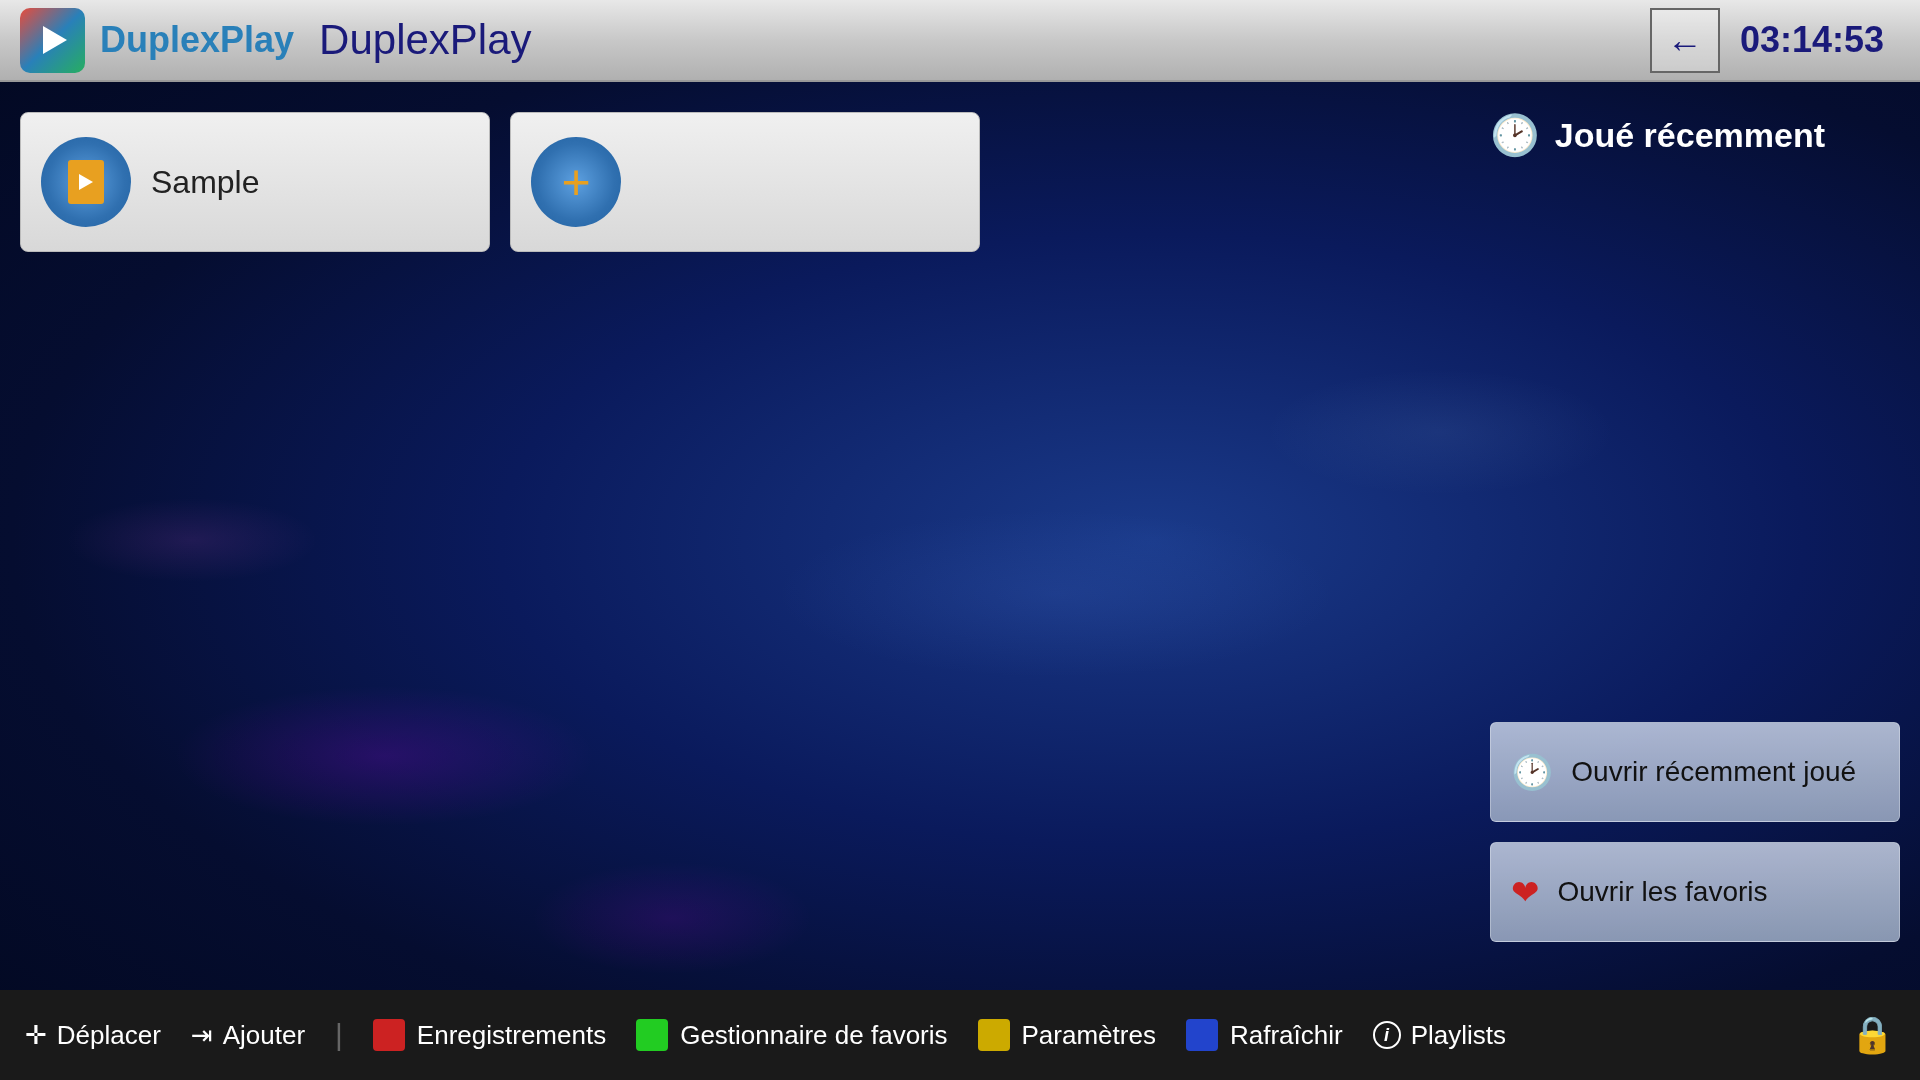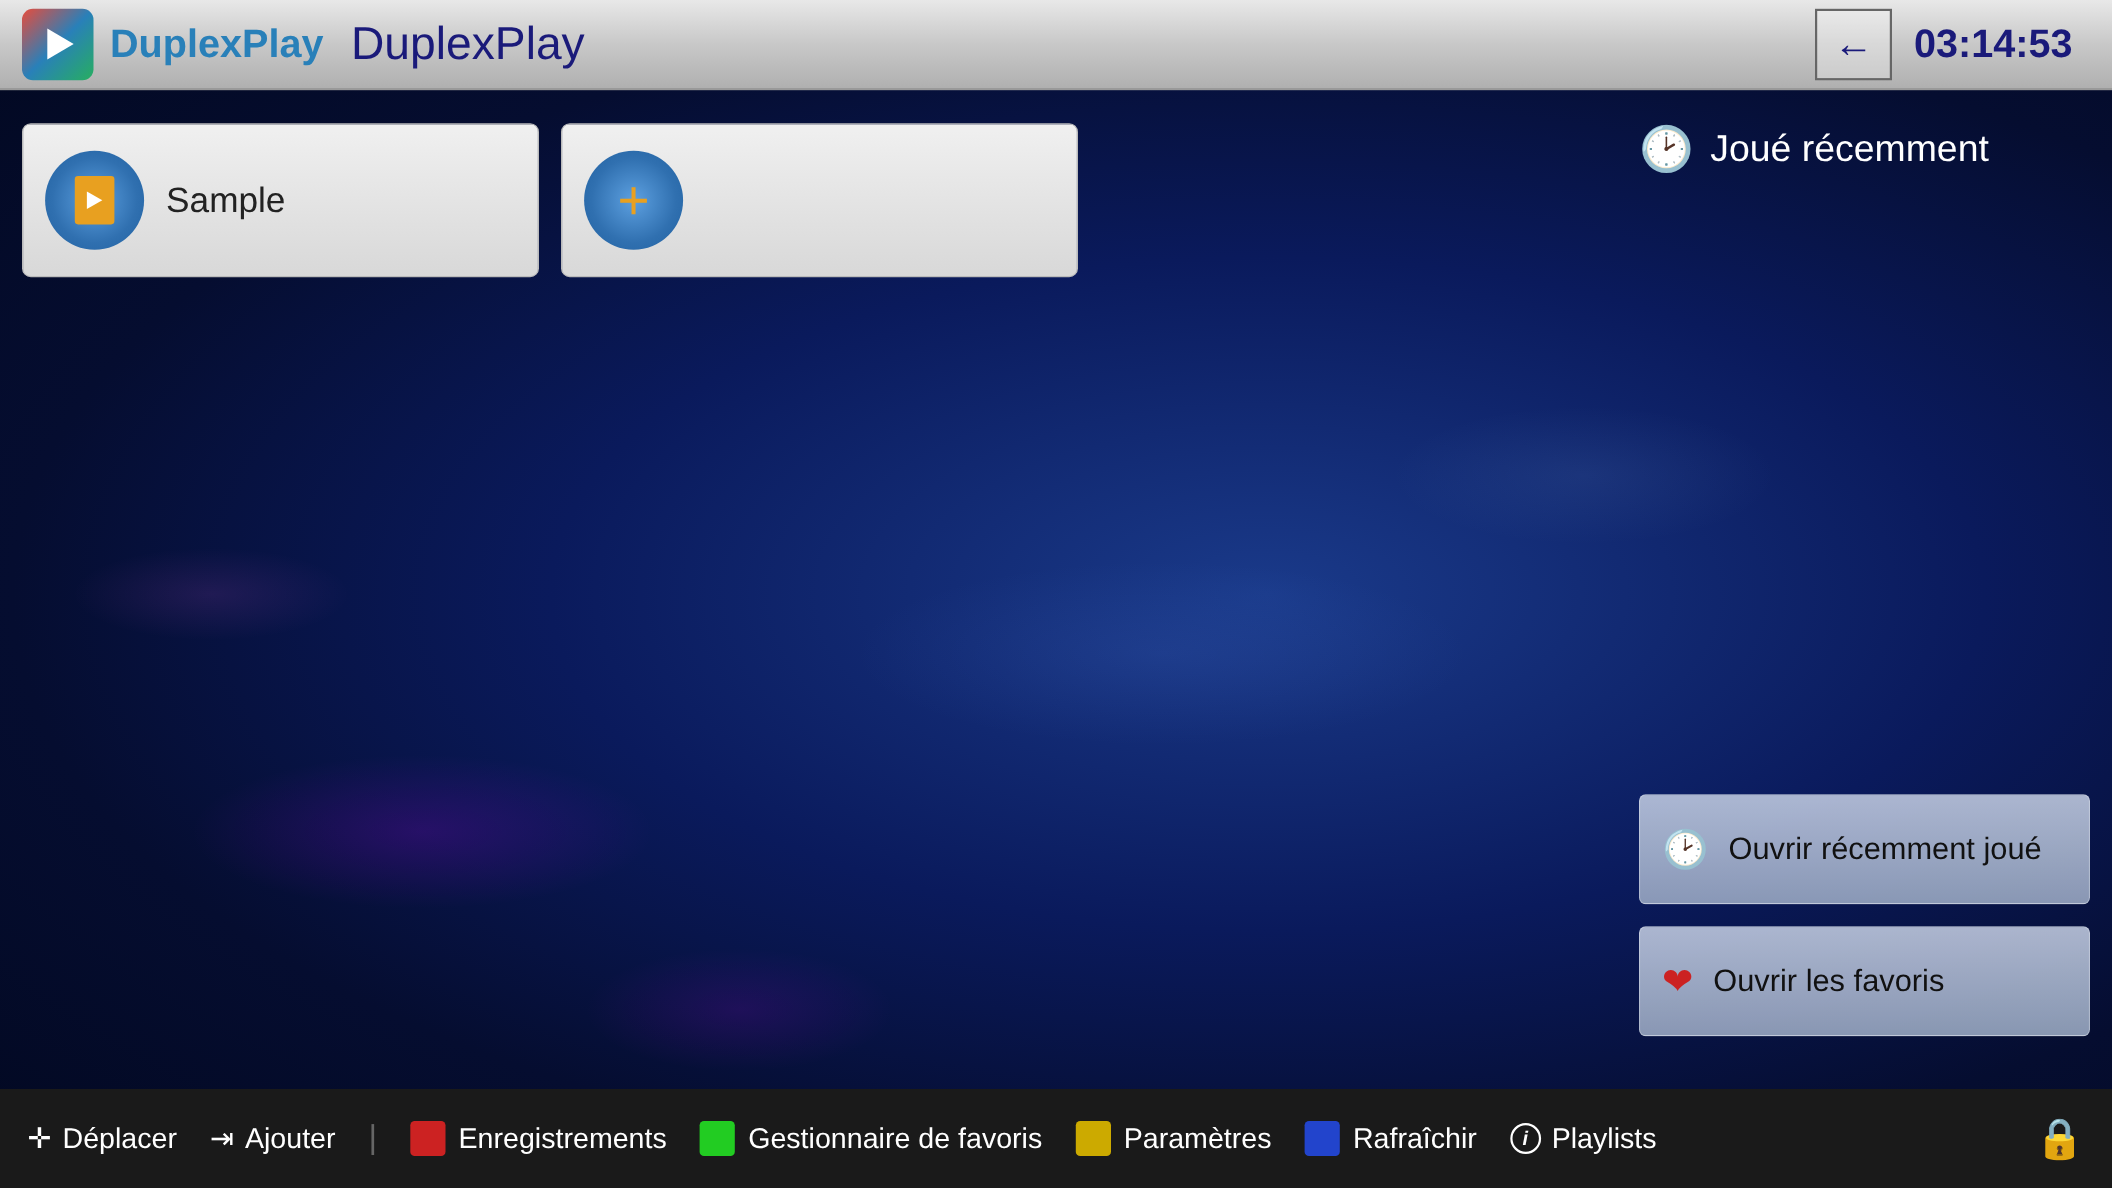--- a/index.html
+++ b/index.html
@@ -192,21 +192,21 @@
       padding: 10px 0;
     }
     .history-icon {
       font-size: 40px;
       color: #cccc00;
       margin-right: 15px;
     }
     .recently-played-title {
       font-size: 34px;
       color: #fff;
-      font-weight: 400;
+      font-weight: 700;
     }
 
     .right-spacer { flex: 1; }
 
     .action-card {
       background: linear-gradient(180deg, rgba(200,210,230,0.85) 0%, rgba(160,175,200,0.85) 100%);
       border-radius: 6px;
       height: 100px;
       display: flex;
       align-items: center;

